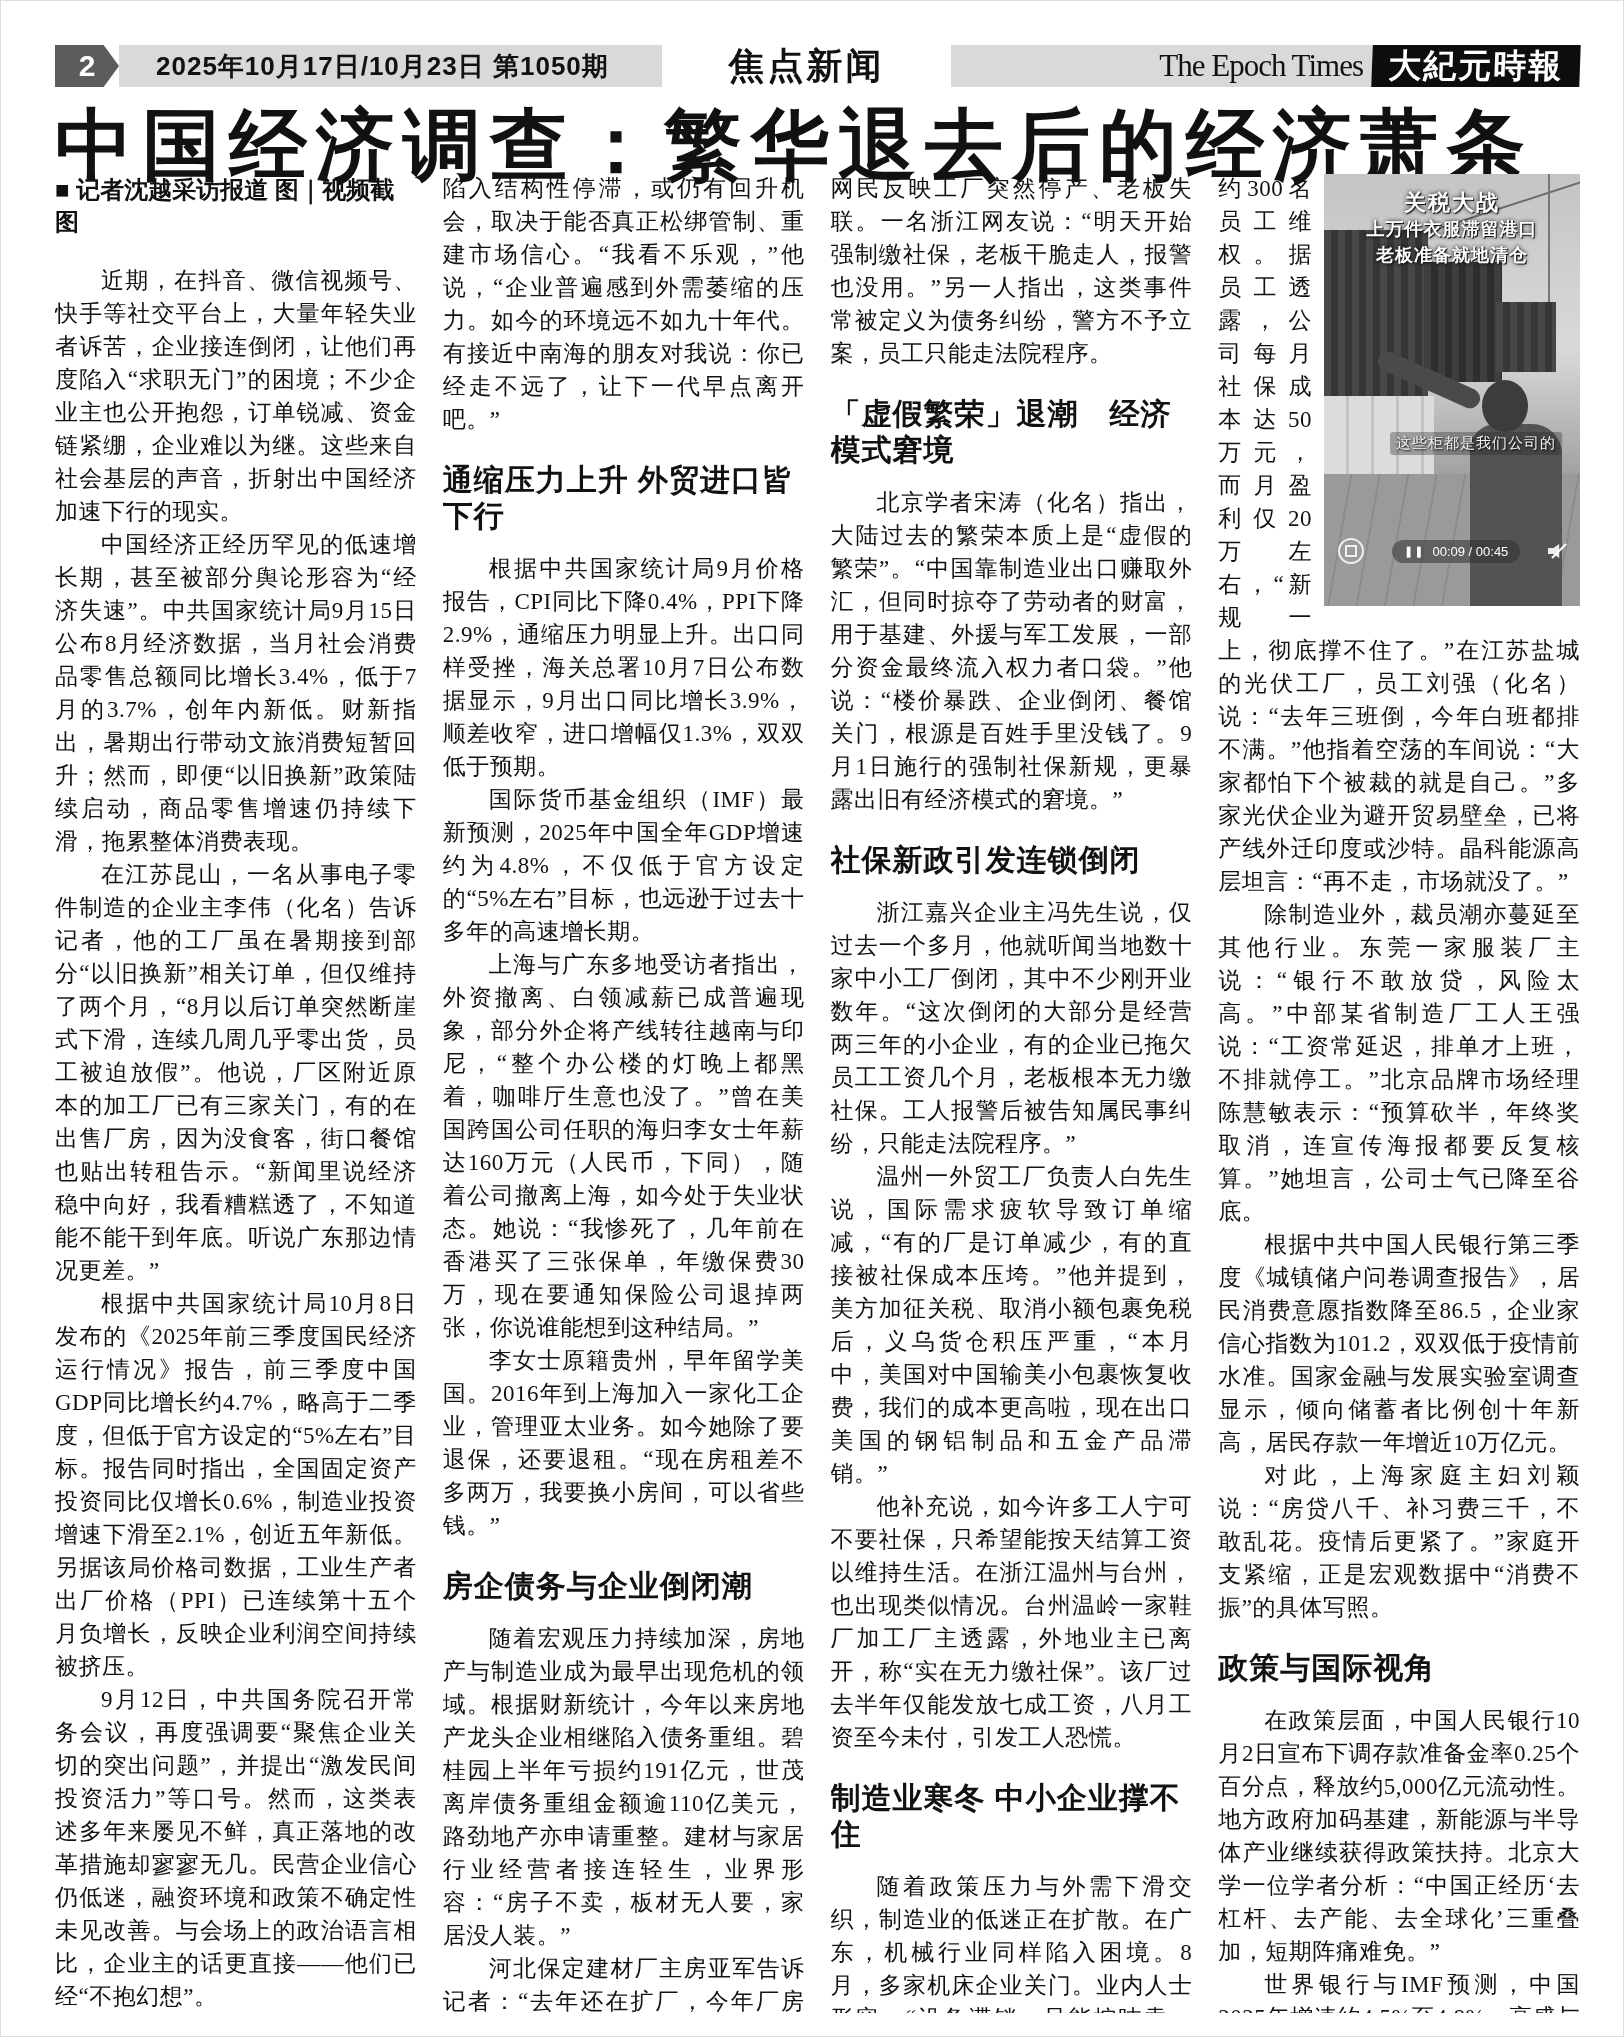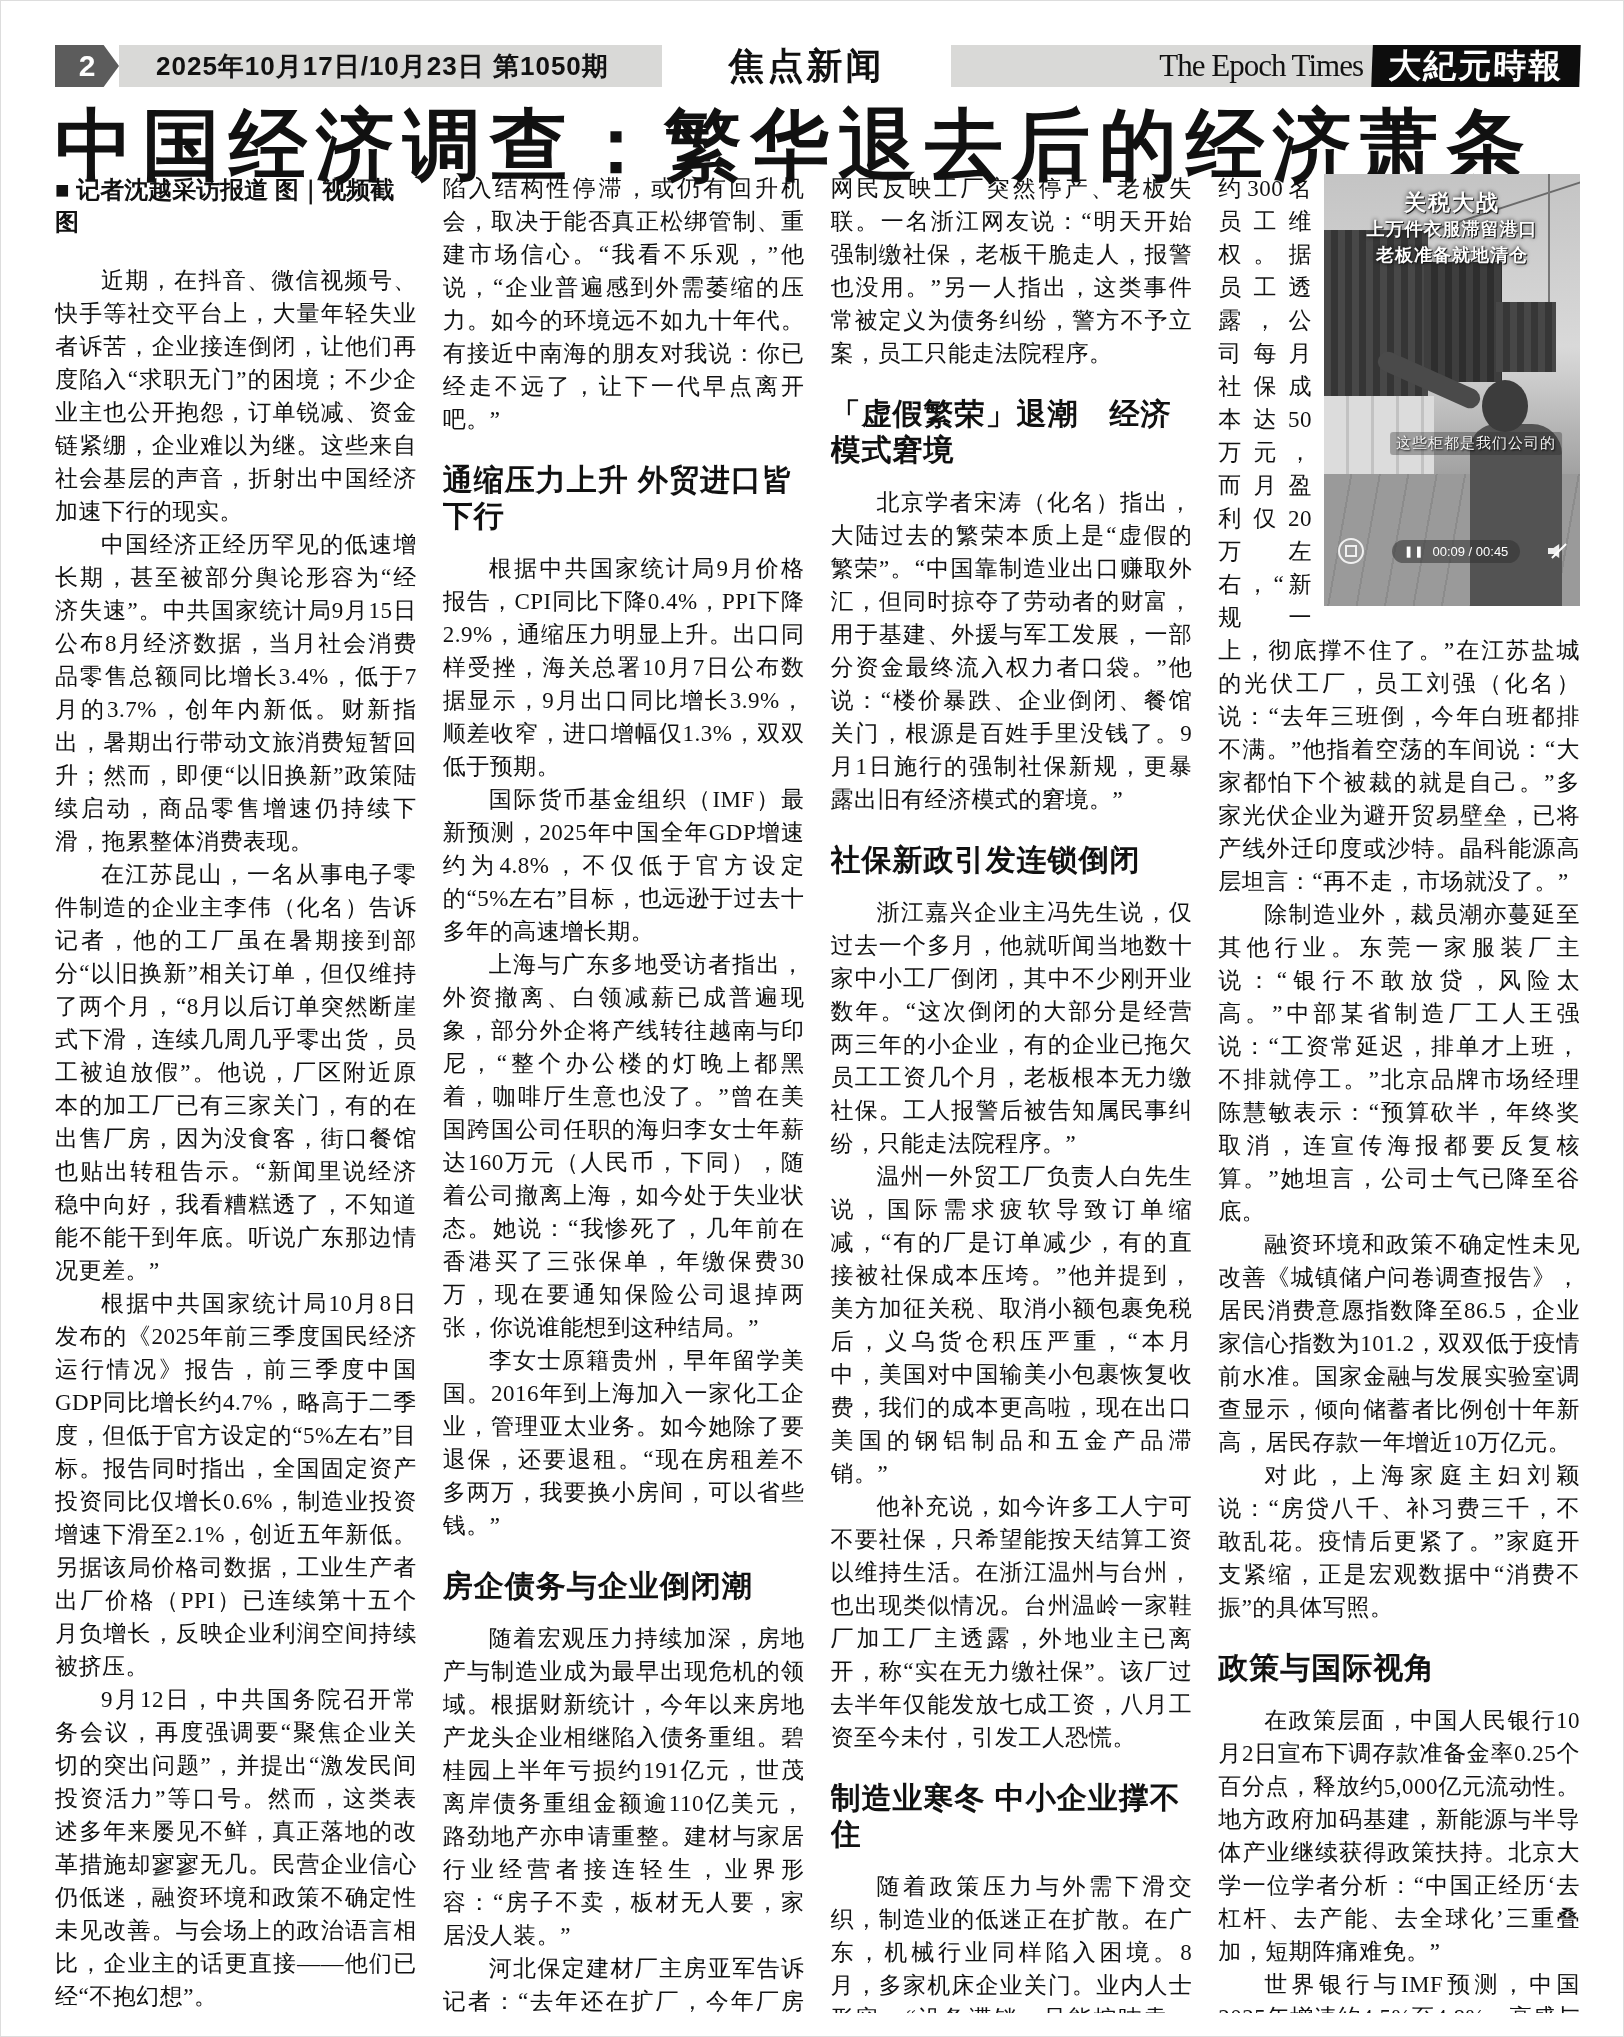--- a/index.html
+++ b/index.html
@@ -154,21 +154,21 @@
             </span>
             <span class="ph-mute">
               <span class="spk"></span>
               <span class="slash"></span>
             </span>
           </div>
         </div>
         <p class="p cont">约300名员工维权。据员工透露，公司每月社保成本达50万元，而月盈利仅20万左右，“新规一上，彻底撑不住了。”在江苏盐城的光伏工厂，员工刘强（化名）说：“去年三班倒，今年白班都排不满。”他指着空荡的车间说：“大家都怕下个被裁的就是自己。”多家光伏企业为避开贸易壁垒，已将产线外迁印度或沙特。晶科能源高层坦言：“再不走，市场就没了。”</p>
       </div>
       <p class="p">除制造业外，裁员潮亦蔓延至其他行业。东莞一家服装厂主说：“银行不敢放贷，风险太高。”中部某省制造厂工人王强说：“工资常延迟，排单才上班，不排就停工。”北京品牌市场经理陈慧敏表示：“预算砍半，年终奖取消，连宣传海报都要反复核算。”她坦言，公司士气已降至谷底。</p>
-      <p class="p">融资环境和政策不确定性未见改善《城镇储户问卷调查报告》，居民消费意愿指数降至86.5，企业家信心指数为101.2，双双低于疫情前水准。国家金融与发展实验室调查显示，倾向储蓄者比例创十年新高，居民存款一年增近10万亿元。</p>
+      <p class="p">根据中共中国人民银行第三季度《城镇储户问卷调查报告》，居民消费意愿指数降至86.5，企业家信心指数为101.2，双双低于疫情前水准。国家金融与发展实验室调查显示，倾向储蓄者比例创十年新高，居民存款一年增近10万亿元。</p>
       <p class="p">对此，上海家庭主妇刘颖说：“房贷八千、补习费三千，不敢乱花。疫情后更紧了。”家庭开支紧缩，正是宏观数据中“消费不振”的具体写照。</p>
       <h3 class="h">政策与国际视角</h3>
       <p class="p">在政策层面，中国人民银行10月2日宣布下调存款准备金率0.25个百分点，释放约5,000亿元流动性。地方政府加码基建，新能源与半导体产业继续获得政策扶持。北京大学一位学者分析：“中国正经历‘去杠杆、去产能、去全球化’三重叠加，短期阵痛难免。”</p>
       <p class="p">世界银行与IMF预测，中国2025年增速约4.5%至4.8%，高盛与瑞银均下调预期，认为消费复苏弱于预期、房地产调整或将延长。相比之下，美国在高利率下仍保持约2%增速，欧洲疲弱但未衰退，中国经济形势似乎已进入“下行快车道”。</p>
 
     </div>
 
   </div>
 </div>
 

